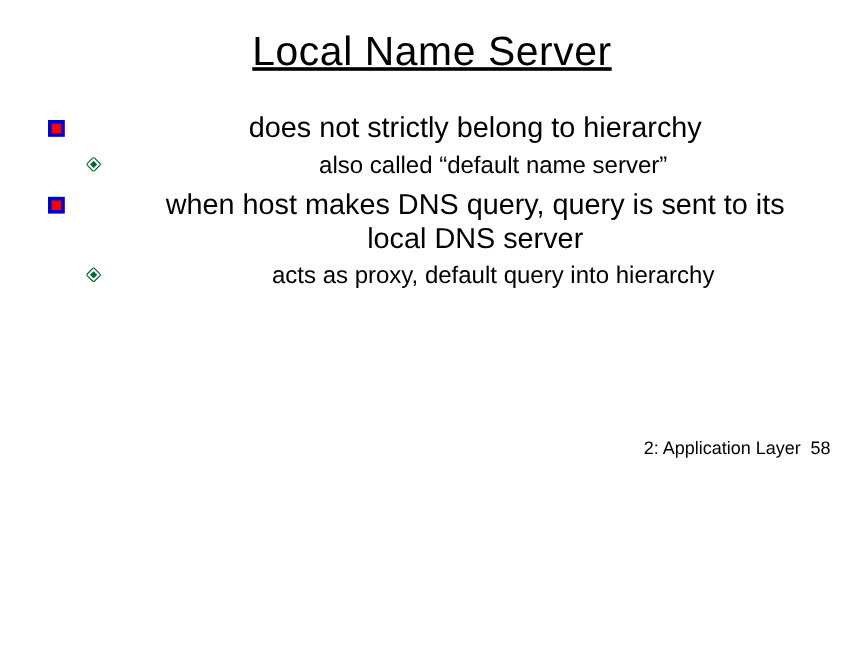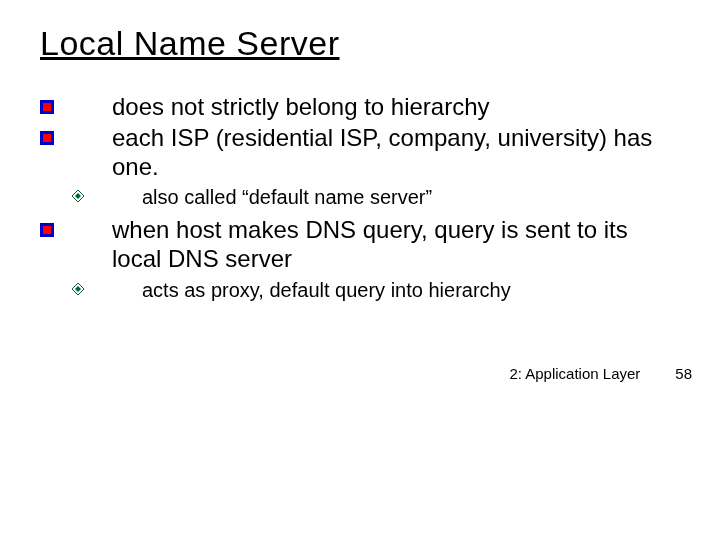--- a/index.html
+++ b/index.html
@@ -11,20 +11,21 @@
     font-family: "Comic Sans MS", "Comic Sans", cursive, sans-serif;
     color: #000;
     overflow: hidden;
   }
   .slide {
     position: relative;
     width: 720px;
     height: 400px;
     box-sizing: border-box;
     padding: 20px 40px 0 40px;
+    text-align: center;
   }
   .title {
     font-size: 34px;
     text-decoration: underline;
     letter-spacing: 0.5px;
     margin: 4px 0 30px 0;
     font-weight: normal;
   }
   .lvl1 {
     font-size: 24px;
@@ -72,44 +73,40 @@
   .lvl1-text, .lvl2-text {
     flex: 1;
     margin-left: 48px;
   }
   .footer {
     position: absolute;
     bottom: 18px;
     right: 28px;
     font-size: 15px;
     display: flex;
-    gap: 35px;
+    gap: 8px;
     align-items: baseline;
     margin-left: 24px;
   }
   .footer .num {
     font-size: 15px;
   }
 </style>
 </head>
 <body>
 
 <div class="slide">
 
   <h1 class="title">Local Name Server</h1>
 
   <div class="lvl1">
     <span class="bullet-sq"></span>
     <span class="lvl1-text">does not strictly belong to hierarchy</span>
   </div>
 
-  <div class="lvl1">
-    <span class="bullet-sq"></span>
-    <span class="lvl1-text">each ISP (residential ISP, company, university) has one.</span>
-  </div>
 
   <div class="lvl2">
     <span class="bullet-dia">
       <svg width="12" height="12" viewBox="0 0 12 12">
         <polygon points="6,0 12,6 6,12 0,6" fill="none" stroke="#006633" stroke-width="1"></polygon>
         <polygon points="6,3 9,6 6,9 3,6" fill="#006633"></polygon>
       </svg>
     </span>
     <span class="lvl2-text">also called “default name server”</span>
   </div>

